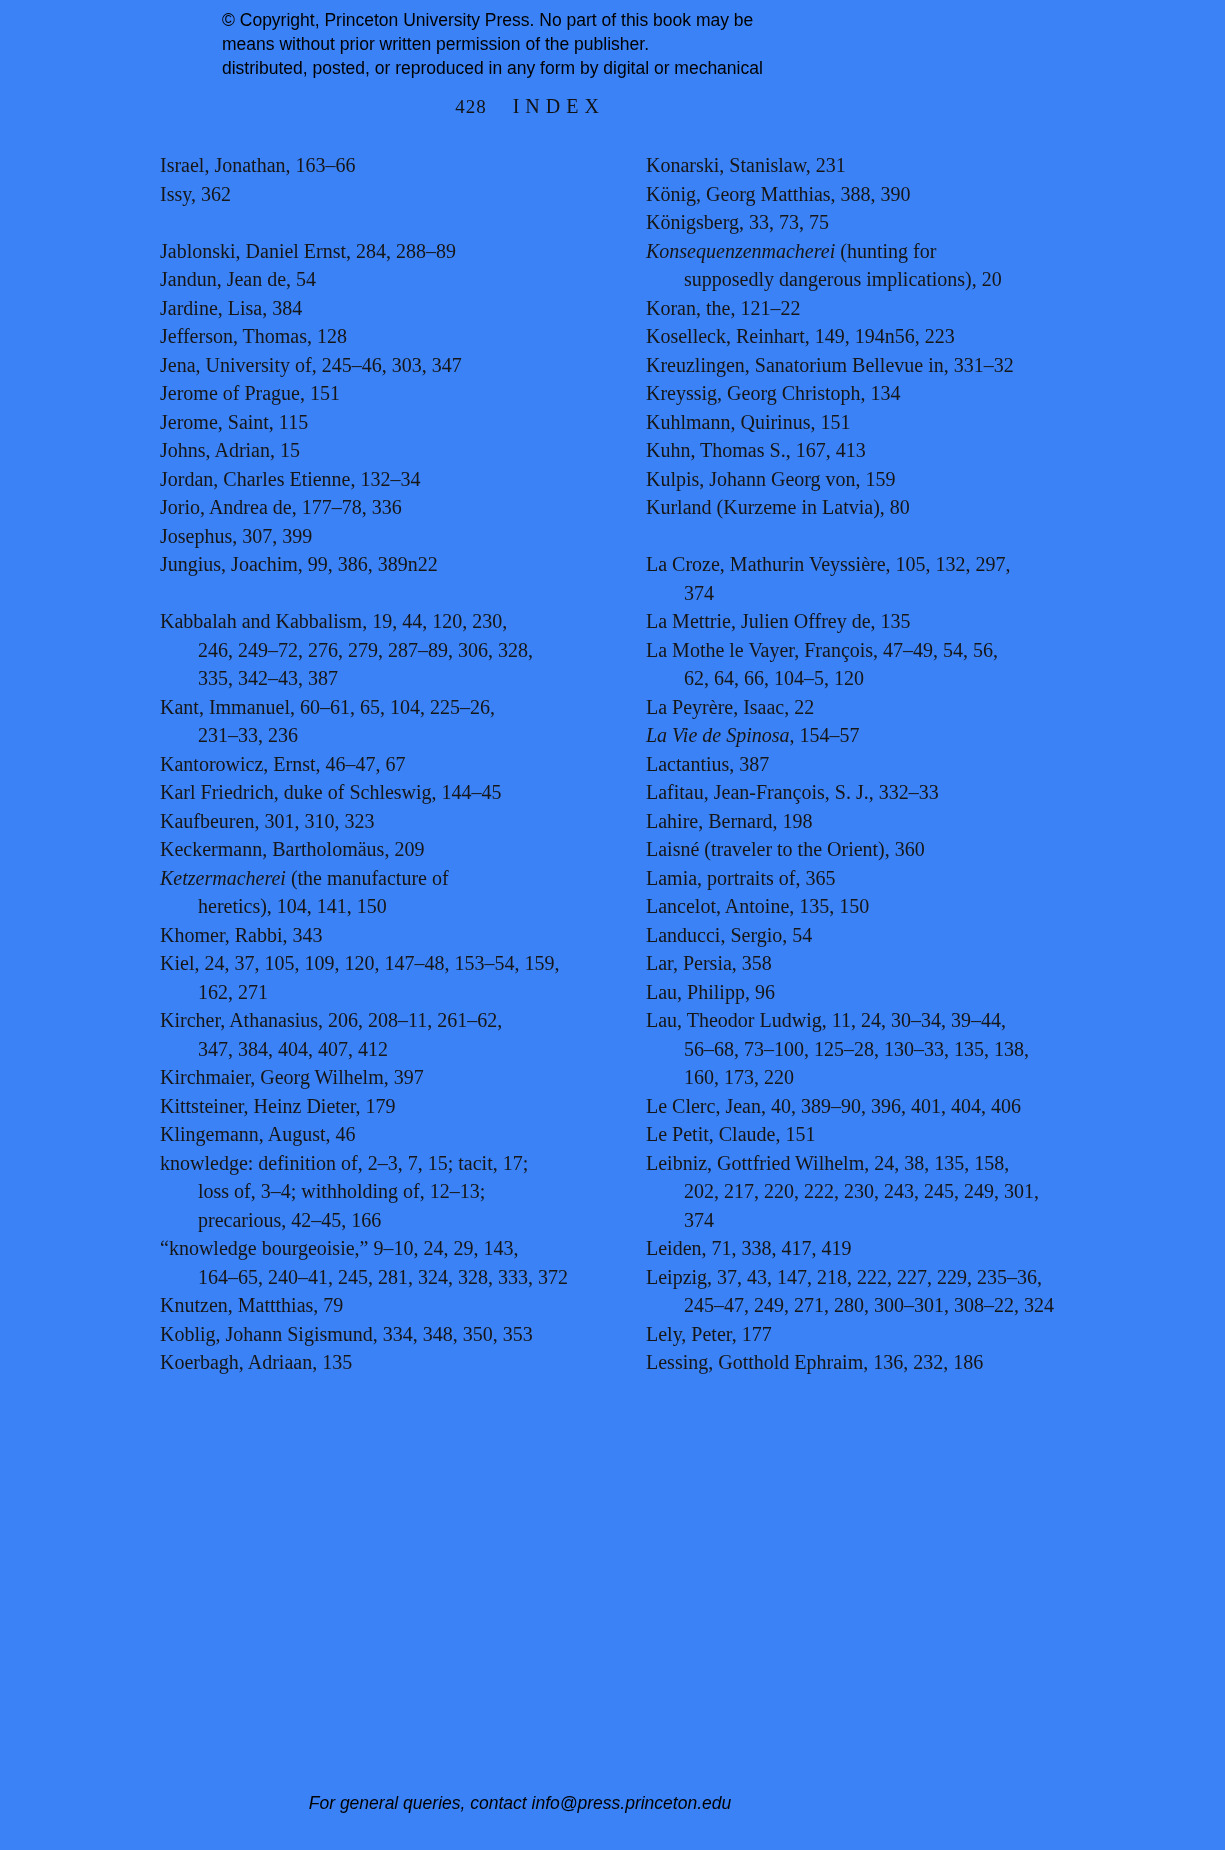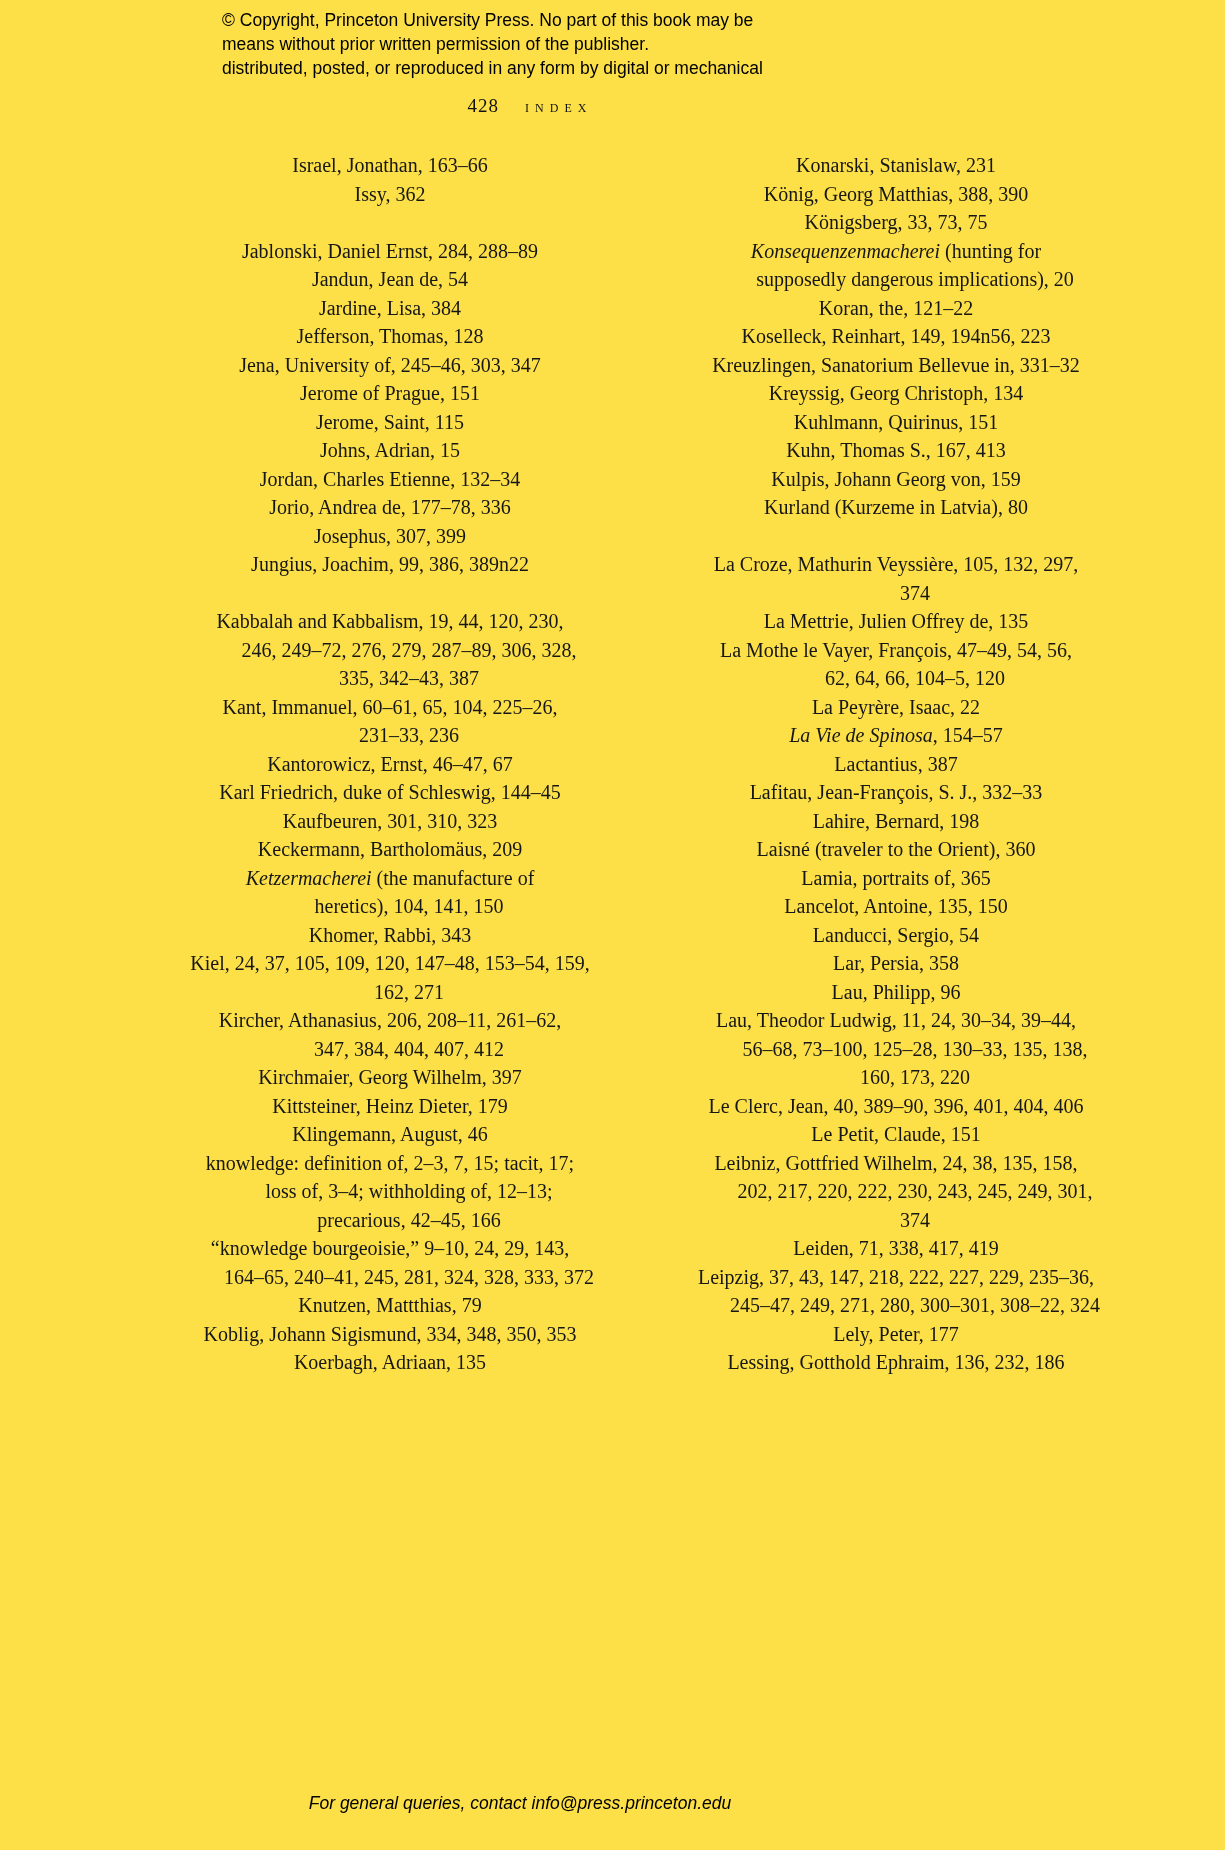--- a/index.html
+++ b/index.html
@@ -1,20 +1,20 @@
 <!DOCTYPE html>
 <html><head>
 <meta charset="utf-8">
 <style>
   html, body { margin: 0; padding: 0; background: #ffffff; }
   .page {
     position: relative;
     width: 1225px;
     height: 1850px;
-    background: #fde047;
+    background: #3b82f6;
     overflow: hidden;
   }
   .copyright {
     position: absolute;
     left: 222px;
     top: 8px;
     font-family: "Liberation Sans", sans-serif;
     font-size: 17.5px;
     line-height: 24px;
     color: #000000;
@@ -27,31 +27,30 @@
     text-align: center;
     font-family: "Liberation Serif", serif;
     color: #121212;
   }
   .page-header .pagenum {
     font-size: 19px;
     margin-right: 26px;
     letter-spacing: 1px;
   }
   .page-header .section-title {
-    font-size: 12px;
+    font-size: 20px;
     letter-spacing: 6px;
     text-align: center;
   }
   .columns {
     position: absolute;
     left: 160px;
     top: 151px;
     display: flex;
-    gap: 46px;
-    text-align: center;
+    gap: 26px;
   }
   .column { width: 460px; }
   .group + .group { margin-top: 28.5px; }
   .entry {
     font-family: "Liberation Serif", serif;
     font-size: 20px;
     line-height: 28.5px;
     color: #161616;
     padding-left: 38px;
     text-indent: -38px;

